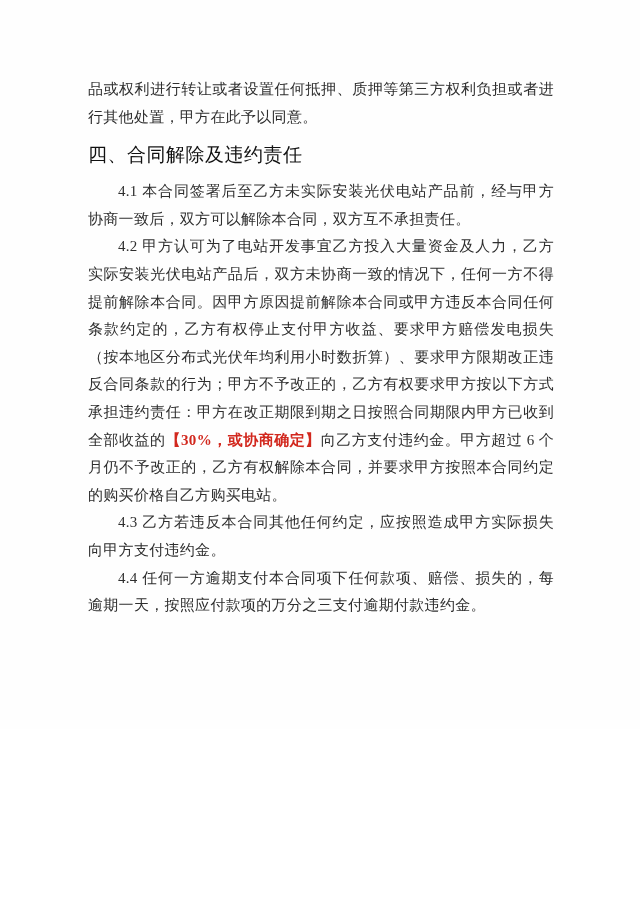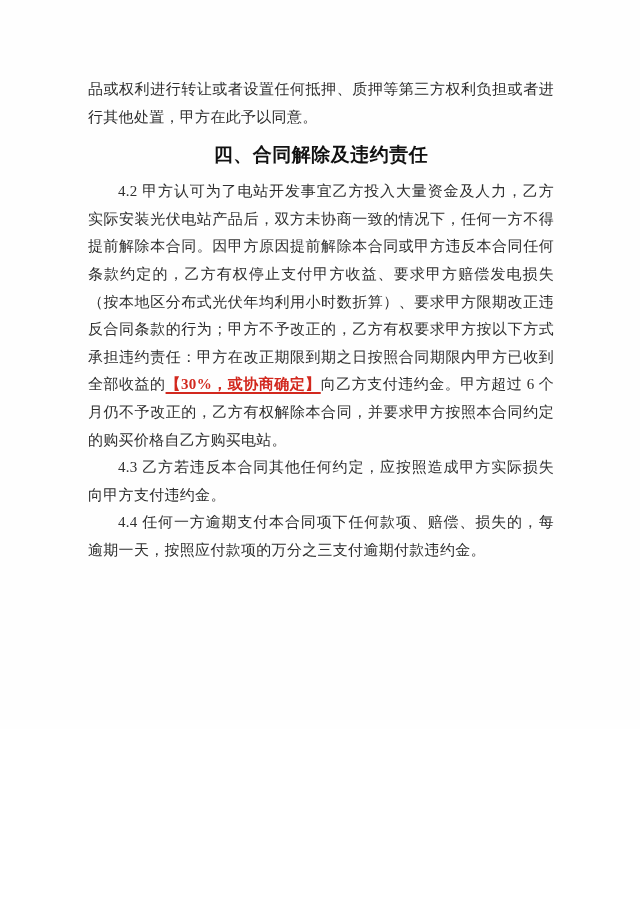--- a/index.html
+++ b/index.html
@@ -32,39 +32,39 @@
     text-align: justify;
     letter-spacing: 0.3px;
     color: #2e2e2e;
   }
   .para.indent {
     text-indent: 2em;
   }
   .heading {
     margin: 9px 0 8px 0;
     font-family: "Liberation Sans", "DejaVu Sans", sans-serif;
-    font-weight: 700;
+    font-weight: 400;
     font-size: 19px;
     line-height: 30px;
     color: #111111;
-    text-align: center;
+    text-align: left;
     letter-spacing: 0.5px;
   }
   .red-run {
     font-weight: 700;
-    text-decoration: underline;
     text-underline-offset: 3px;
     text-decoration-thickness: 1.5px;
   }
 </style>
 </head>
 <body>
 
 <div class="page">
   <div class="doc-body">
 
     <p class="para"><span>品或权利进行转让或者设置任何抵押、质押等第三方权利负担或者进行其他处置，甲方在此予以同意。</span></p>
       <h2 class="heading"><span>四、合同解除及违约责任</span></h2>
+      <p class="para indent"><span>4.1 本合同签署后至乙方未实际安装光伏电站产品前，经与甲方协商一致后，双方可以解除本合同，双方互不承担责任。</span></p>
       <p class="para indent"><span>4.2 甲方认可为了电站开发事宜乙方投入大量资金及人力，乙方实际安装光伏电站产品后，双方未协商一致的情况下，任何一方不得提前解除本合同。因甲方原因提前解除本合同或甲方违反本合同任何条款约定的，乙方有权停止支付甲方收益、要求甲方赔偿发电损失（按本地区分布式光伏年均利用小时数折算）、要求甲方限期改正违反合同条款的行为；甲方不予改正的，乙方有权要求甲方按以下方式承担违约责任：甲方在改正期限到期之日按照合同期限内甲方已收到全部收益的</span><span class="red-run" style="color: rgb(210, 40, 30); text-decoration-color: rgb(210, 40, 30);">【30%，或协商确定】</span><span>向乙方支付违约金。甲方超过 6 个月仍不予改正的，乙方有权解除本合同，并要求甲方按照本合同约定的购买价格自乙方购买电站。</span></p>
       <p class="para indent"><span>4.3 乙方若违反本合同其他任何约定，应按照造成甲方实际损失向甲方支付违约金。</span></p>
       <p class="para indent"><span>4.4 任何一方逾期支付本合同项下任何款项、赔偿、损失的，每逾期一天，按照应付款项的万分之三支付逾期付款违约金。</span></p>
   </div>
 </div>
 
 </body></html>

